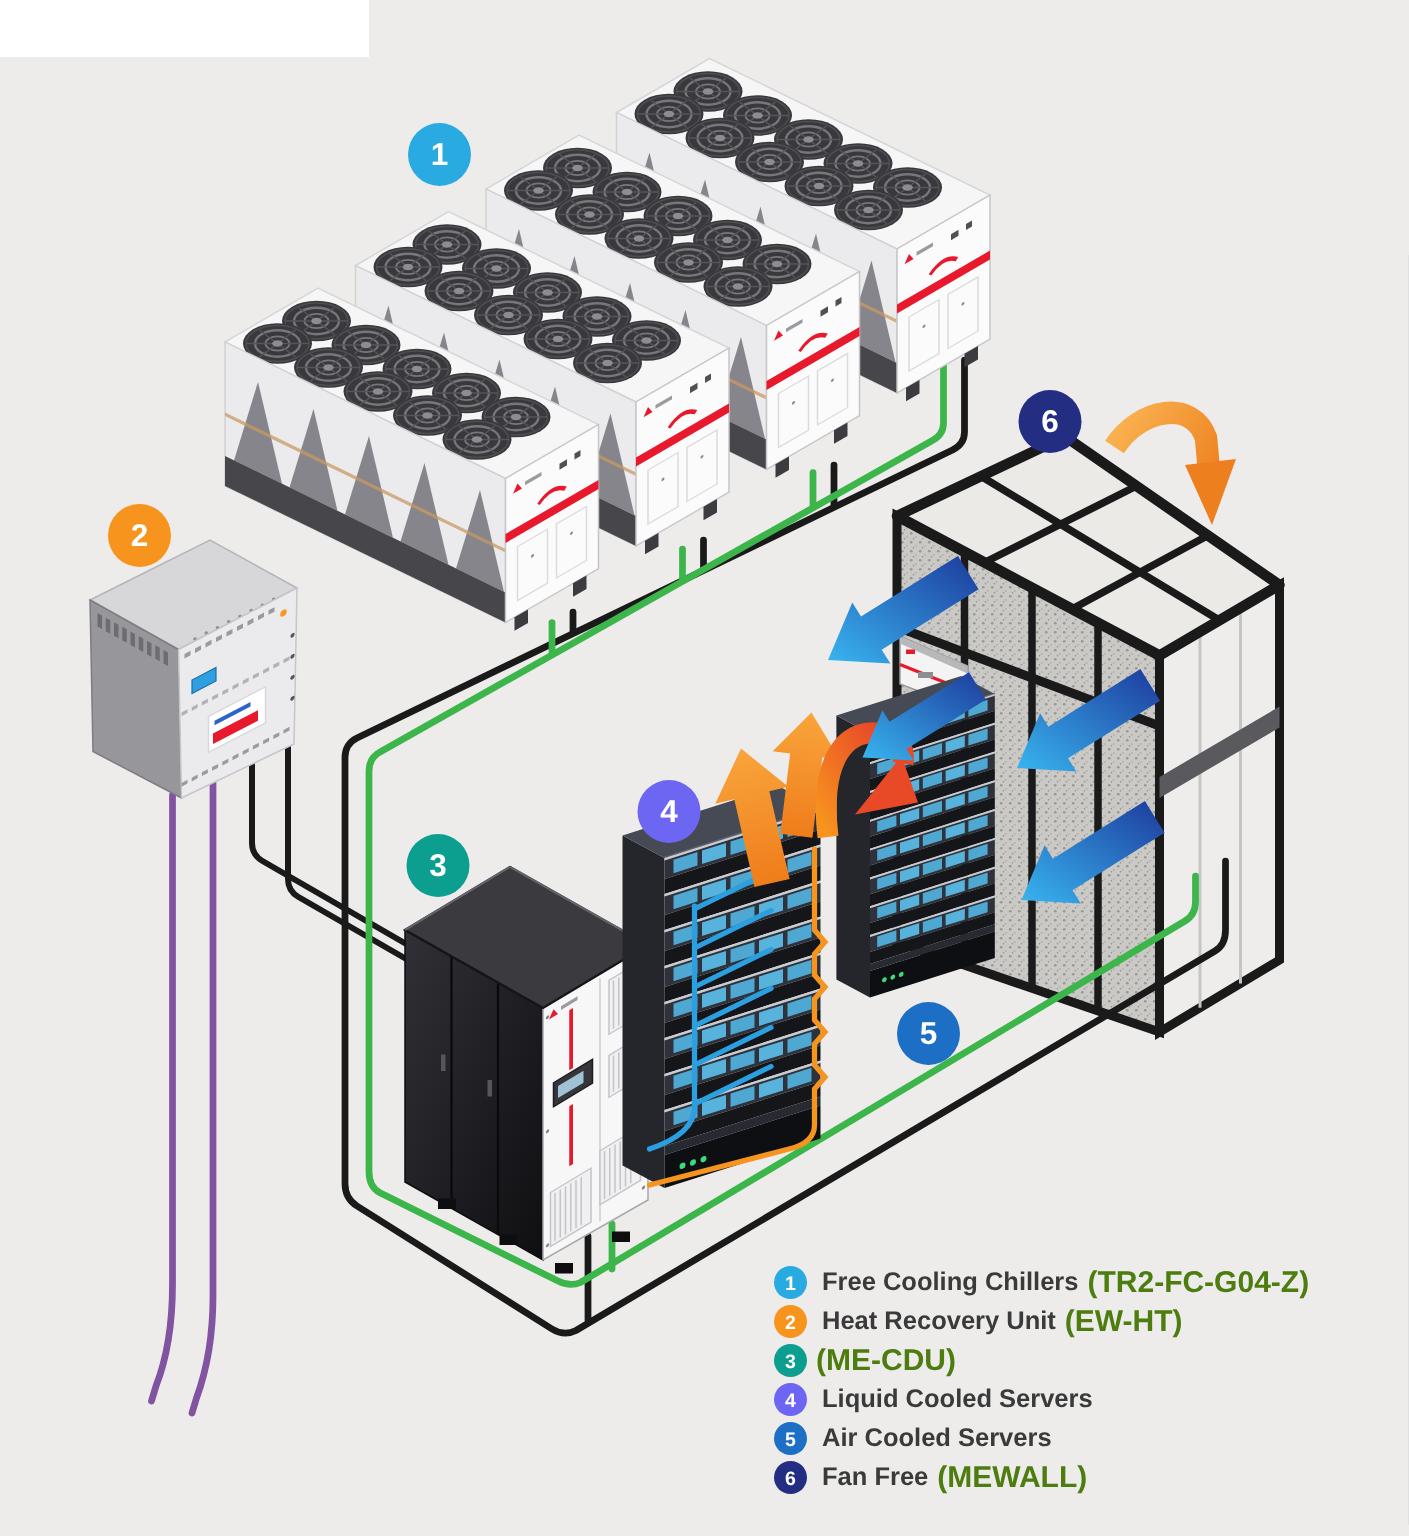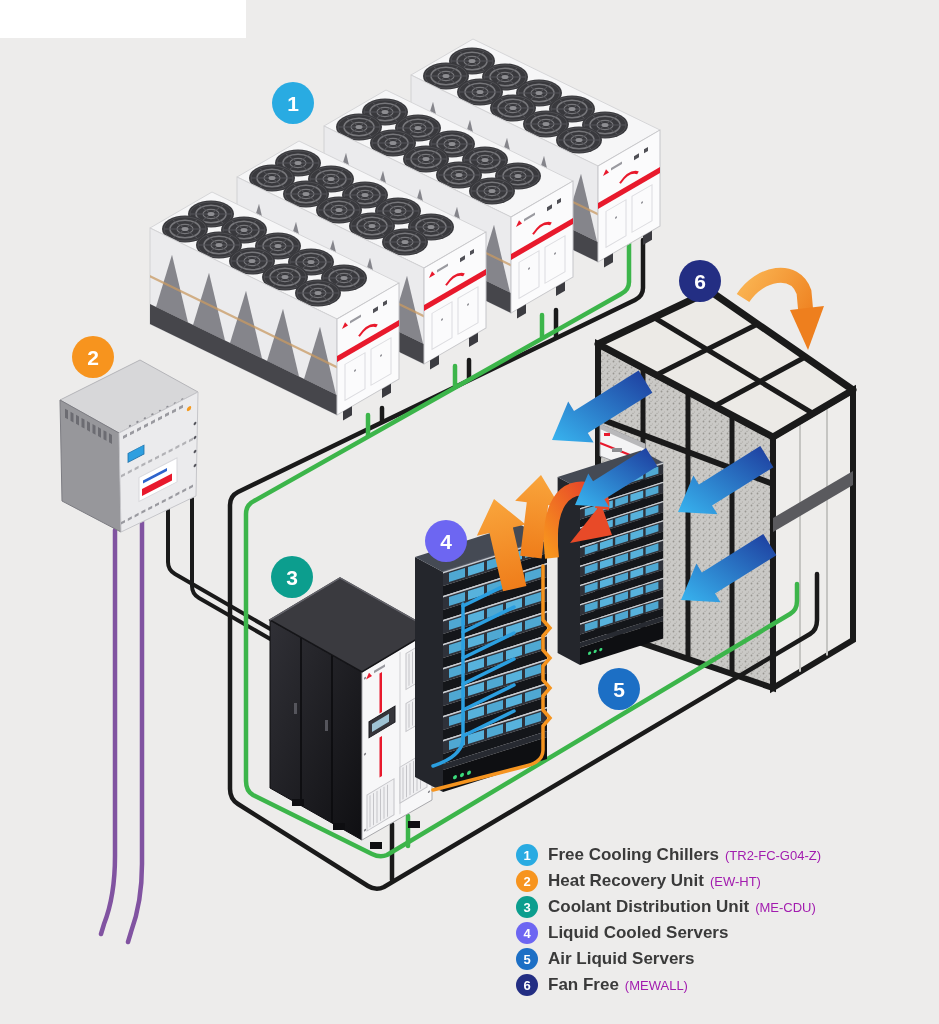--- a/index.html
+++ b/index.html
@@ -8,21 +8,21 @@
   #scene{position:absolute;left:0;top:0;width:939px;height:1024px;}
   .corner-card{position:absolute;left:0;top:0;width:246px;height:38px;background:#ffffff;}
   .badge{position:absolute;width:42px;height:42px;border-radius:50%;display:flex;
          align-items:center;justify-content:center;color:#fff;font-weight:700;font-size:21px;
          line-height:1;user-select:none;}
   #legend{position:absolute;left:516px;top:842px;display:flex;flex-direction:column;}
   .legend-row{display:flex;align-items:center;height:26px;}
   .legend-badge{width:22px;height:22px;border-radius:50%;display:flex;align-items:center;
                 justify-content:center;color:#fff;font-weight:700;font-size:13px;flex:0 0 22px;}
   .legend-label{margin-left:10px;font-size:17px;font-weight:700;color:#3a3a3a;white-space:nowrap;}
-  .legend-code{margin-left:6px;font-size:13px;font-weight:400;color:#a21caf;white-space:nowrap;}
+  .legend-code{margin-left:6px;font-size:20px;font-weight:700;color:#4d7c0f;white-space:nowrap;}
 </style>
 </head>
 <body>
 
 <div id="canvas" style="background: rgb(237, 236, 235);">
 
   <svg id="scene" viewBox="0 0 939 1024" xmlns="http://www.w3.org/2000/svg">
     <defs>
       <pattern id="speck" width="6" height="6" patternUnits="userSpaceOnUse">
         <rect width="6" height="6" fill="#cac9c6"></rect>
@@ -385,31 +385,30 @@
       <span class="legend-label">Free Cooling Chillers</span>
       <span class="legend-code">(TR2-FC-G04-Z)</span>
     </div>
     <div class="legend-row">
       <span class="legend-badge" style="background-color: rgb(247, 148, 30);">2</span>
       <span class="legend-label">Heat Recovery Unit</span>
       <span class="legend-code">(EW-HT)</span>
     </div>
     <div class="legend-row">
       <span class="legend-badge" style="background-color: rgb(12, 158, 142);">3</span>
-      <span class="legend-label">Coolant Distribution Unit</span>
       <span class="legend-code">(ME-CDU)</span>
     </div>
     <div class="legend-row">
       <span class="legend-badge" style="background-color: rgb(109, 102, 242);">4</span>
       <span class="legend-label">Liquid Cooled Servers</span>
       <span class="legend-code"></span>
     </div>
     <div class="legend-row">
       <span class="legend-badge" style="background-color: rgb(28, 111, 197);">5</span>
-      <span class="legend-label">Air Liquid Servers</span>
+      <span class="legend-label">Air Cooled Servers</span>
       <span class="legend-code"></span>
     </div>
     <div class="legend-row">
       <span class="legend-badge" style="background-color: rgb(35, 46, 131);">6</span>
       <span class="legend-label">Fan Free</span>
       <span class="legend-code">(MEWALL)</span>
     </div>
   </div>
 </div>
 

